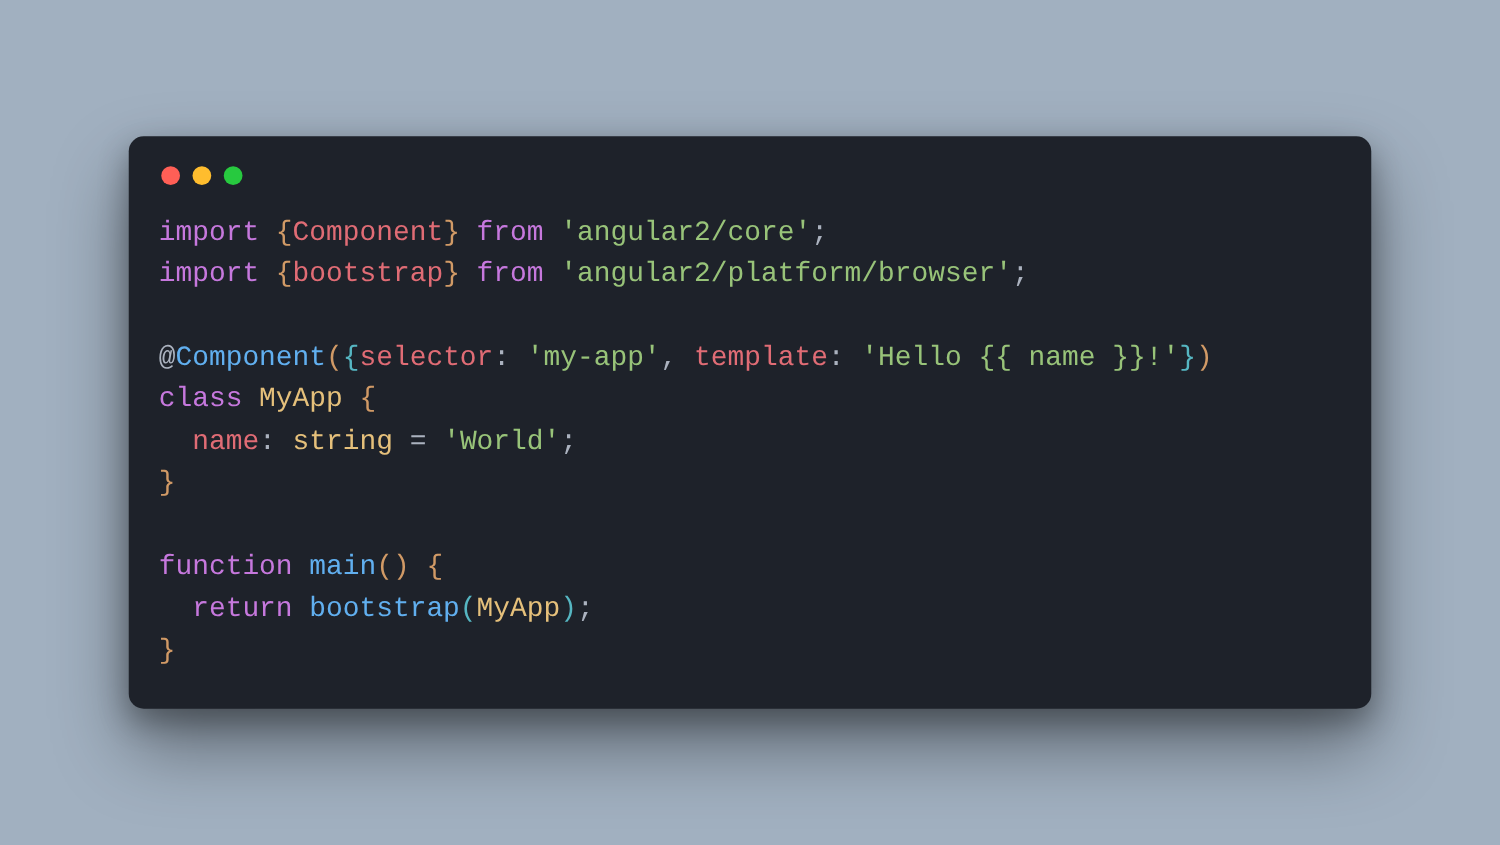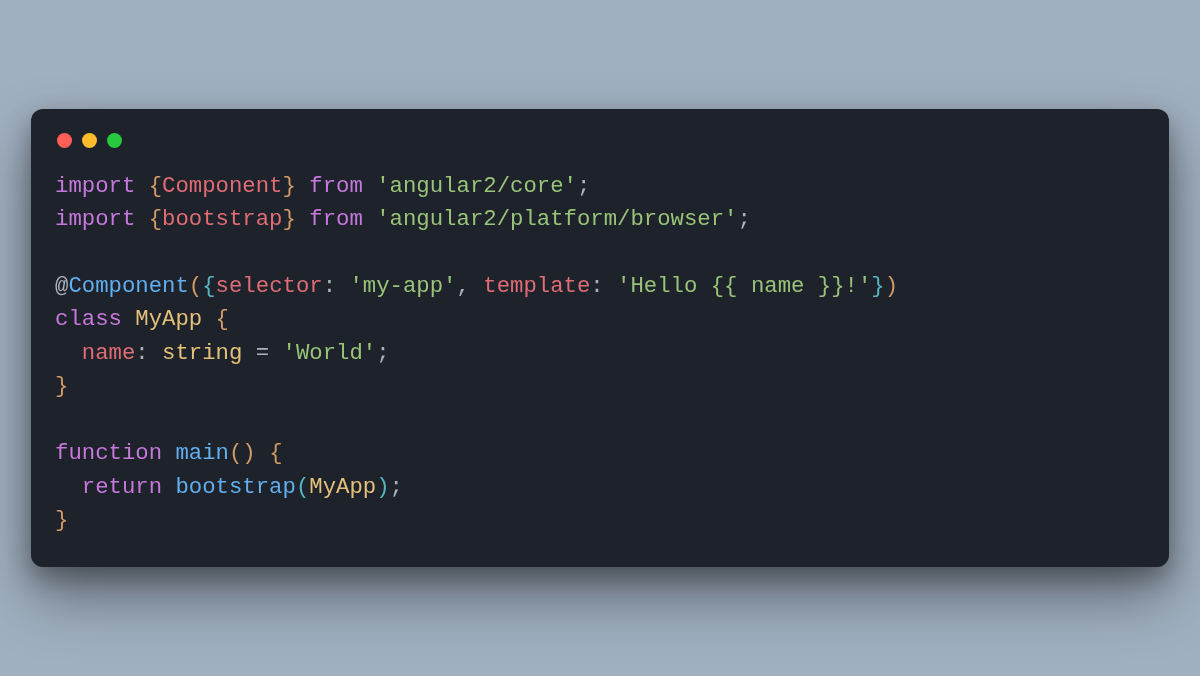--- a/index.html
+++ b/index.html
@@ -12,21 +12,21 @@
     overflow: hidden;
   }
   .stage {
     width: 1200px;
     height: 676px;
     display: flex;
     align-items: center;
     justify-content: center;
   }
   .window {
-    width: 1138px;
+    width: 994px;
     background: #1e222a;
     border-radius: 12px;
     box-shadow: 0 30px 60px rgba(0,0,0,0.40), 0 10px 24px rgba(0,0,0,0.30);
     box-sizing: border-box;
     padding: 20px 24px 30px 24px;
   }
   .traffic-lights {
     display: flex;
     gap: 10px;
     padding: 4px 2px 10px 2px;

